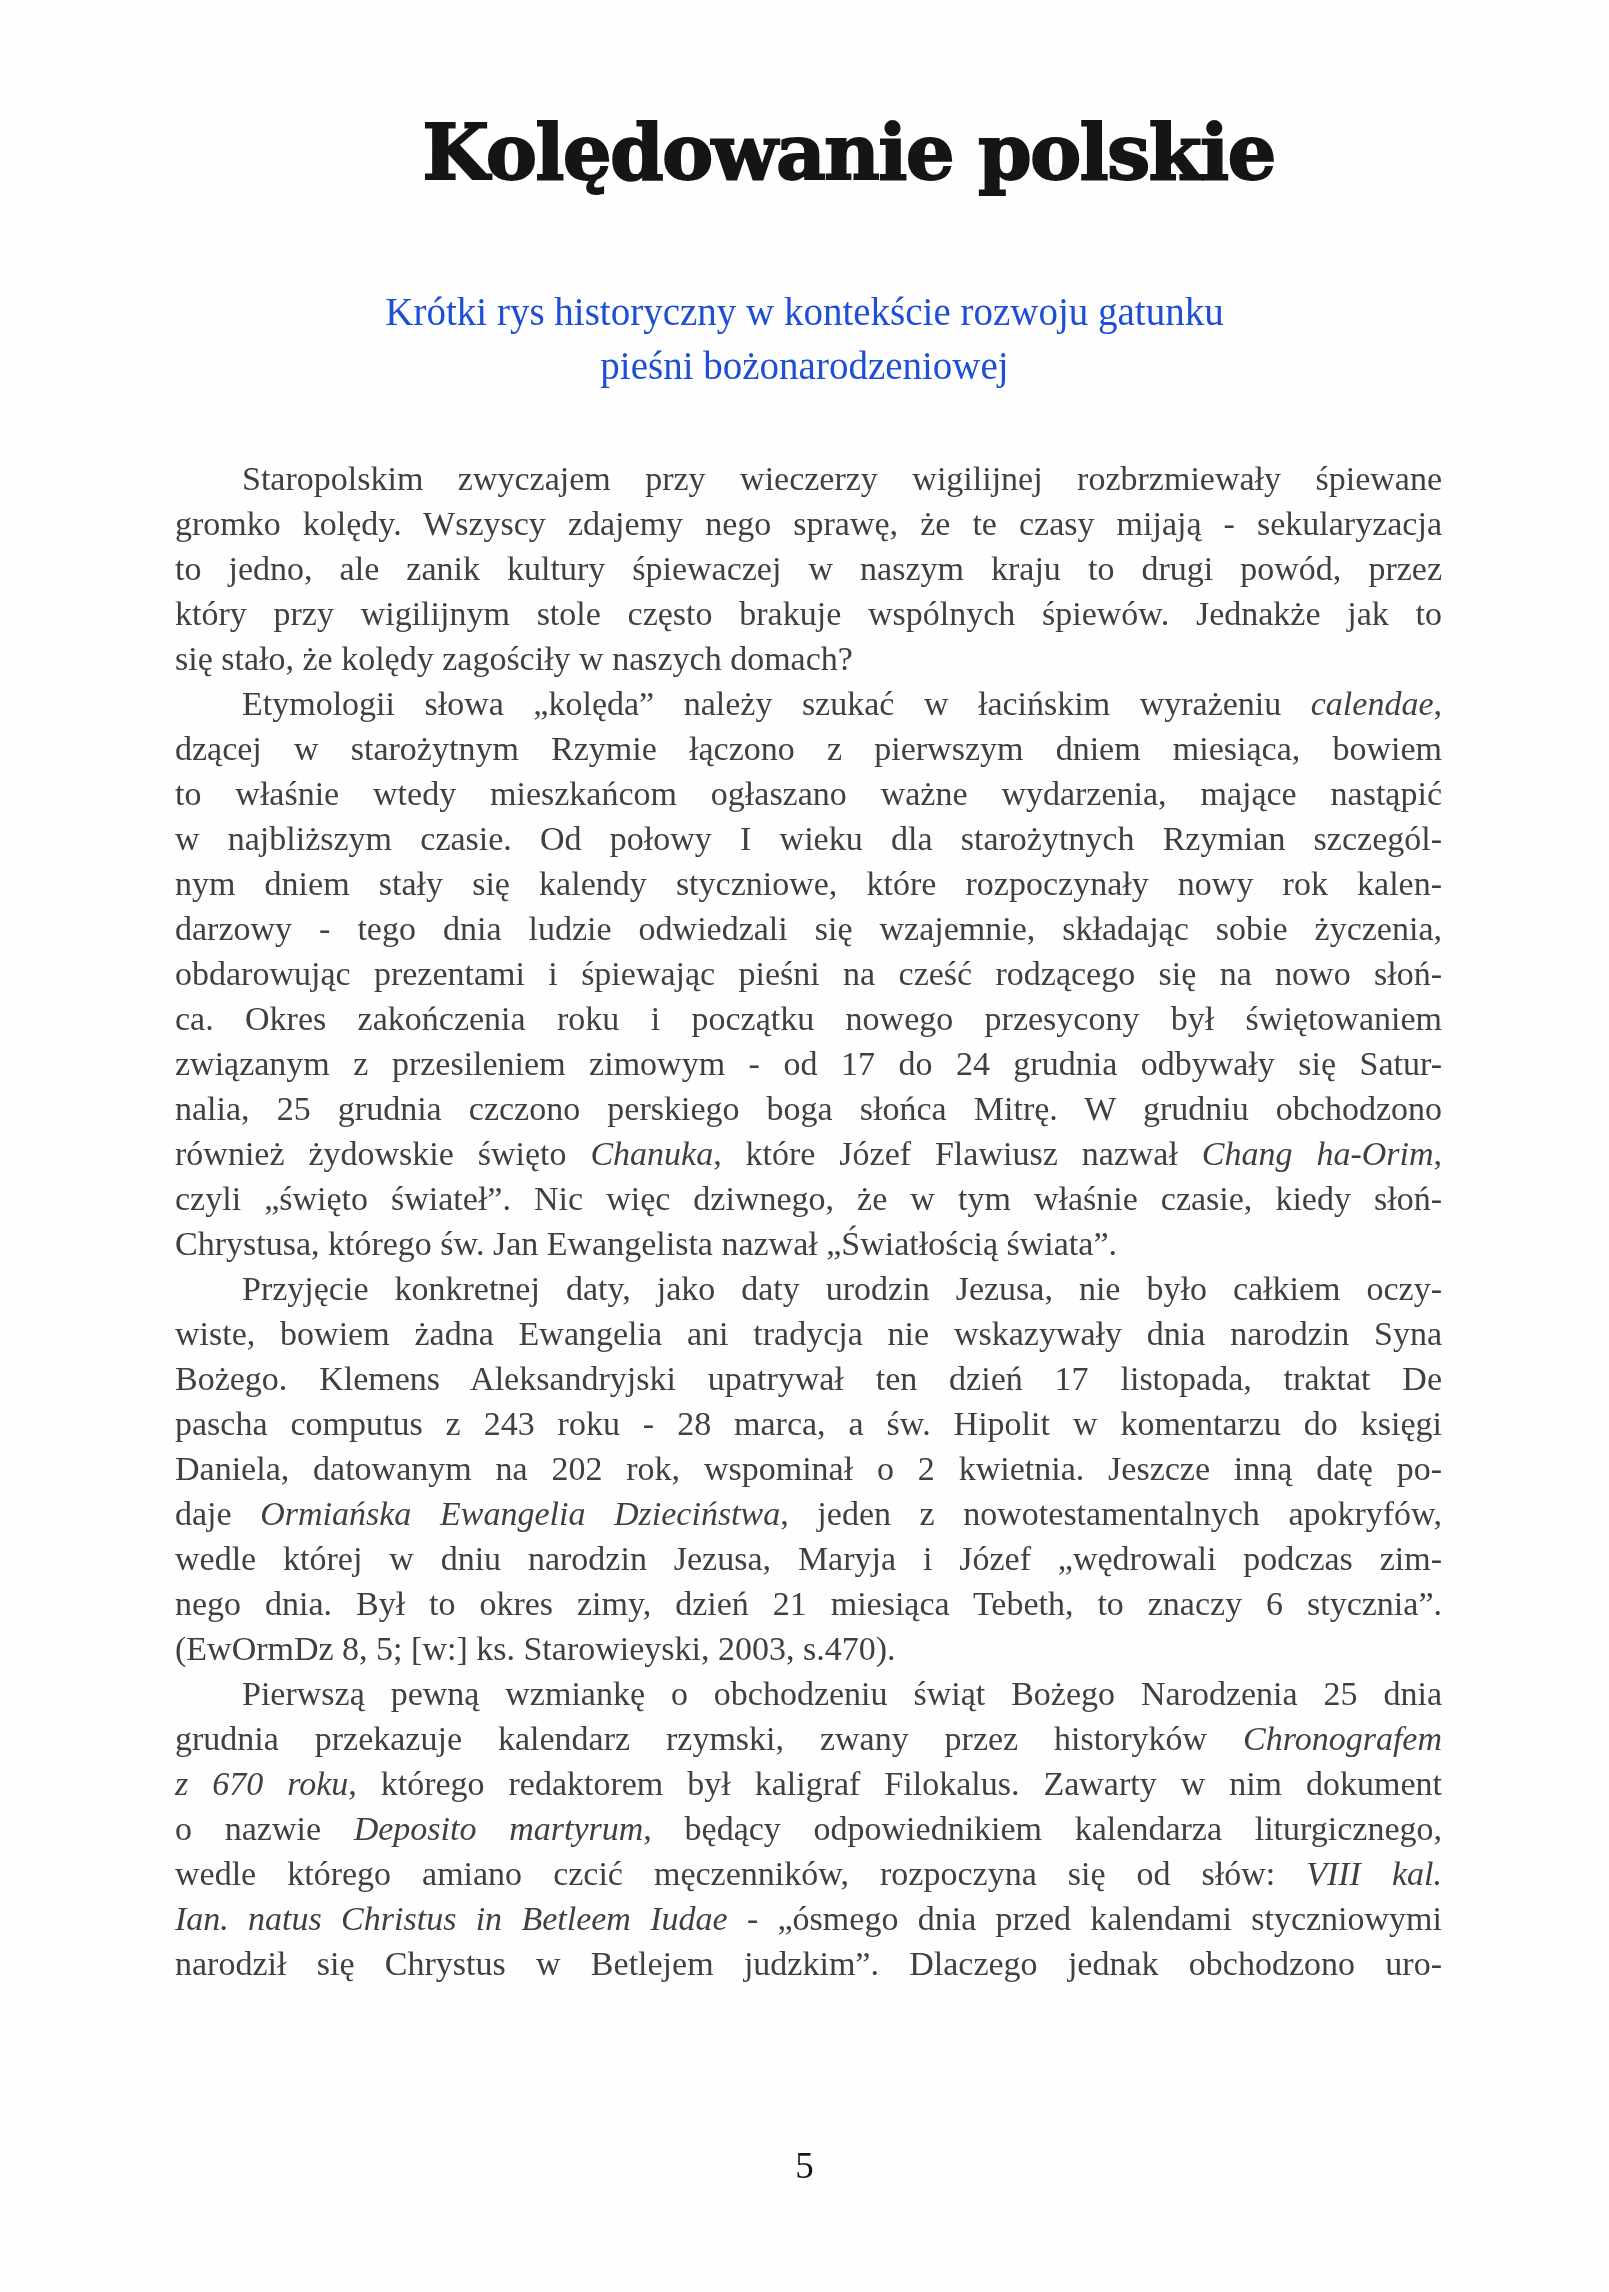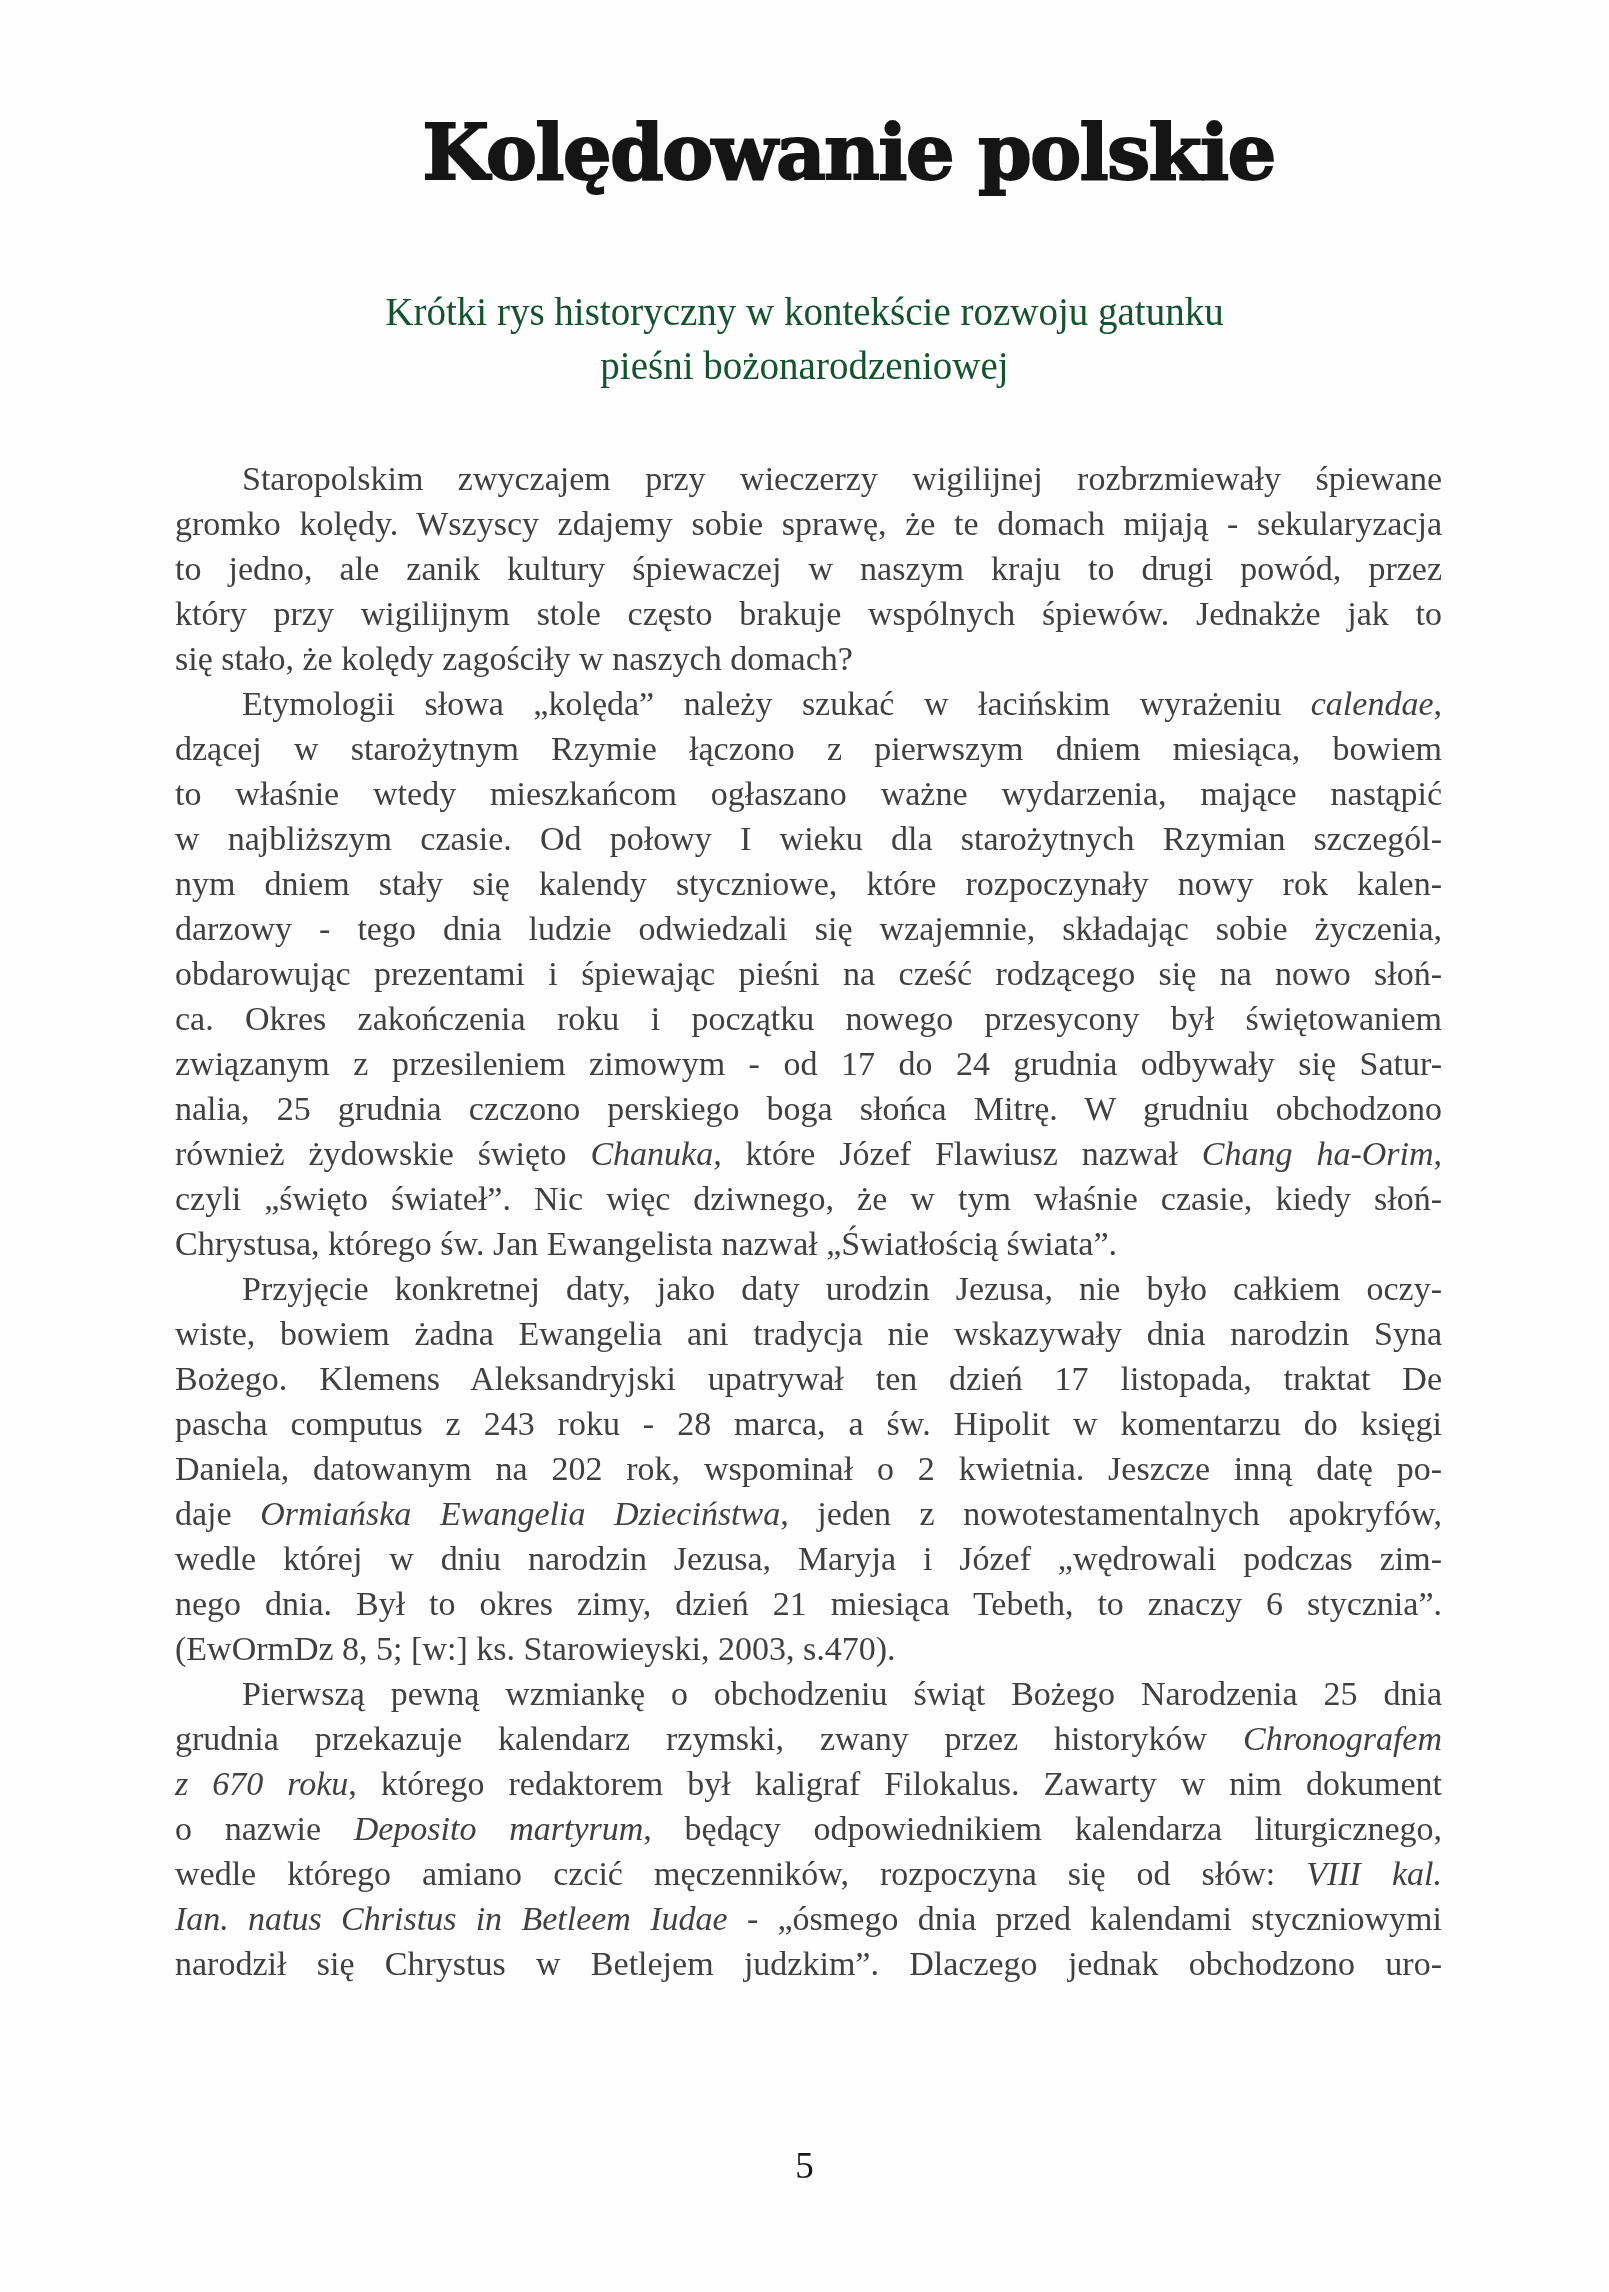--- a/index.html
+++ b/index.html
@@ -28,21 +28,21 @@
     padding-left: 44px;
   }
   .subtitle {
     position: absolute;
     top: 285px;
     left: 0;
     width: 100%;
     text-align: center;
     font-size: 39px;
     line-height: 54px;
-    color: #14532d;
+    color: #1d4ed8;
   }
   .body-text {
     position: absolute;
     left: 175px;
     top: 456px;
     width: 1267px;
     font-size: 34px;
     line-height: 45px;
     color: #404040;
   }
@@ -74,21 +74,21 @@
 
 <div class="page">
   <div class="title">Kolędowanie polskie</div>
   <div class="subtitle">
     <div>Krótki rys historyczny w kontekście rozwoju gatunku</div>
     <div>pieśni bożonarodzeniowej</div>
   </div>
   <div class="body-text">
       <div class="para">
         <div class="line ind">Staropolskim zwyczajem przy wieczerzy wigilijnej rozbrzmiewały śpiewane</div>
-        <div class="line">gromko kolędy. Wszyscy zdajemy sobie sprawę, że te domach mijają - sekularyzacja</div>
+        <div class="line">gromko kolędy. Wszyscy zdajemy nego sprawę, że te czasy mijają - sekularyzacja</div>
         <div class="line">to jedno, ale zanik kultury śpiewaczej w naszym kraju to drugi powód, przez</div>
         <div class="line">który przy wigilijnym stole często brakuje wspólnych śpiewów. Jednakże jak to</div>
         <div class="line lastline">się stało, że kolędy zagościły w naszych domach?</div>
       </div>
       <div class="para">
         <div class="line ind">Etymologii słowa „kolęda” należy szukać w łacińskim wyrażeniu <em>calendae</em>,</div>
         <div class="line">dzącej w starożytnym Rzymie łączono z pierwszym dniem miesiąca, bowiem</div>
         <div class="line">to właśnie wtedy mieszkańcom ogłaszano ważne wydarzenia, mające nastąpić</div>
         <div class="line">w najbliższym czasie. Od połowy I wieku dla starożytnych Rzymian szczegól-</div>
         <div class="line">nym dniem stały się kalendy styczniowe, które rozpoczynały nowy rok kalen-</div>

